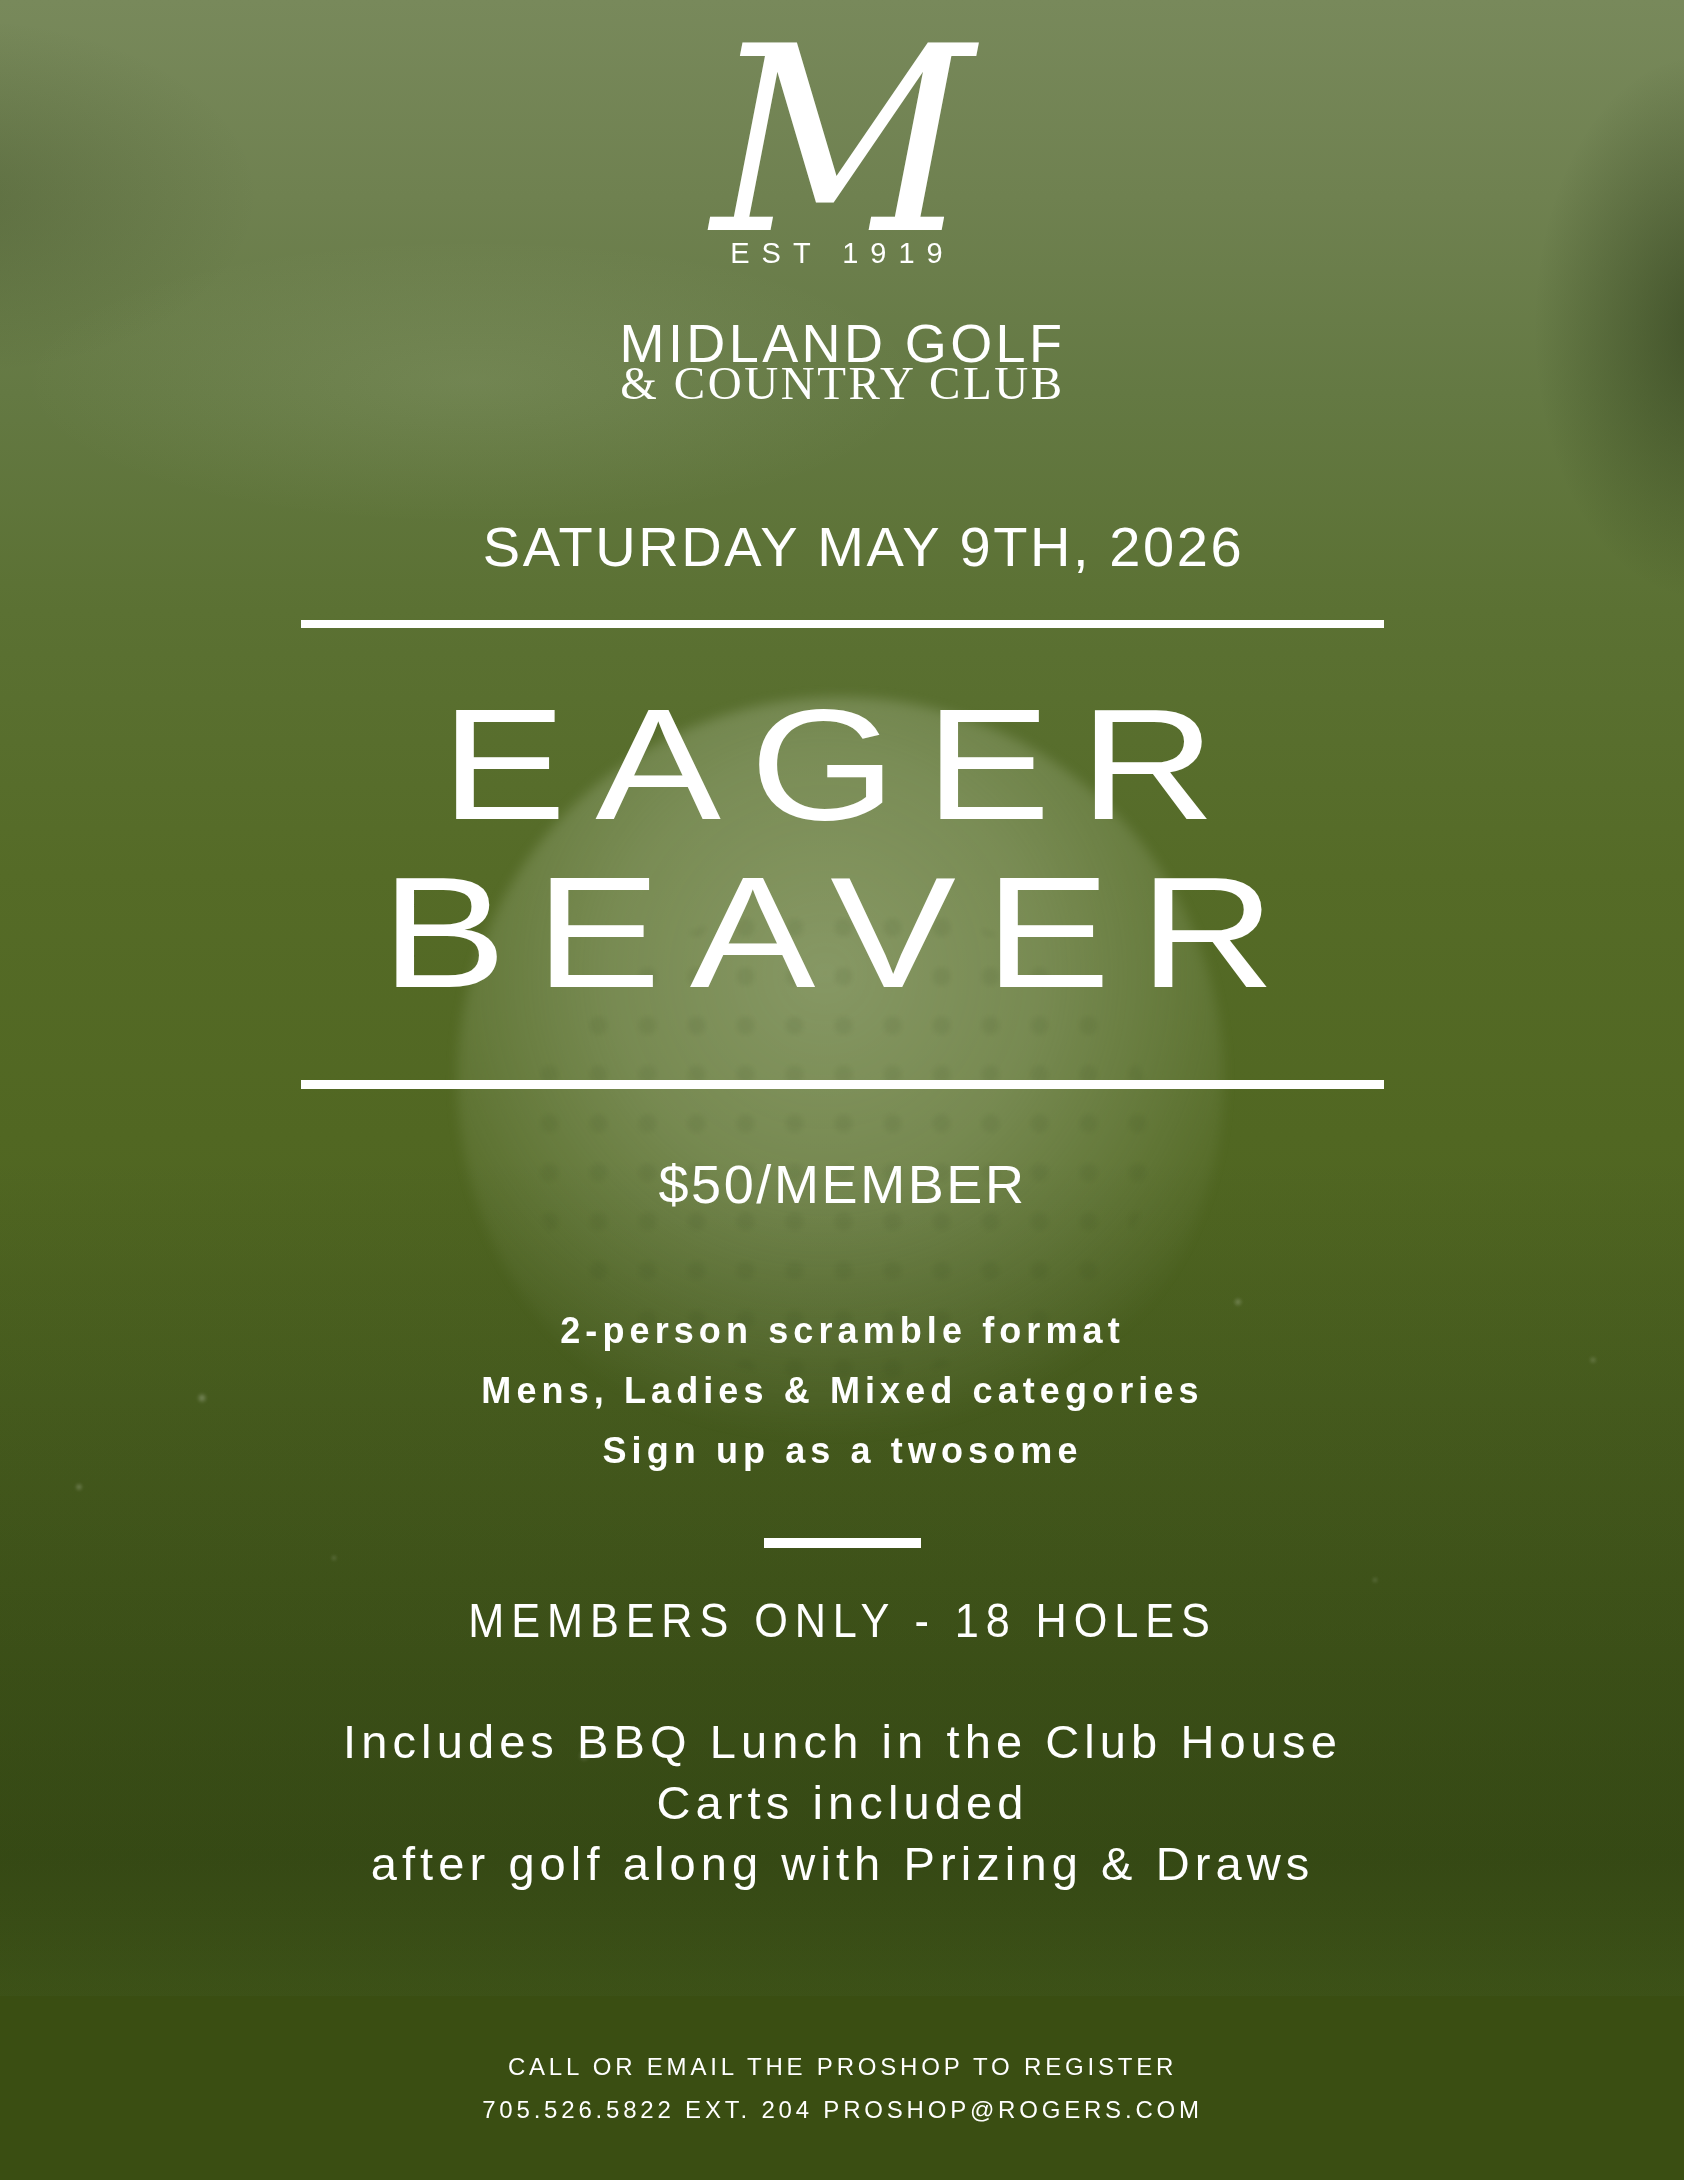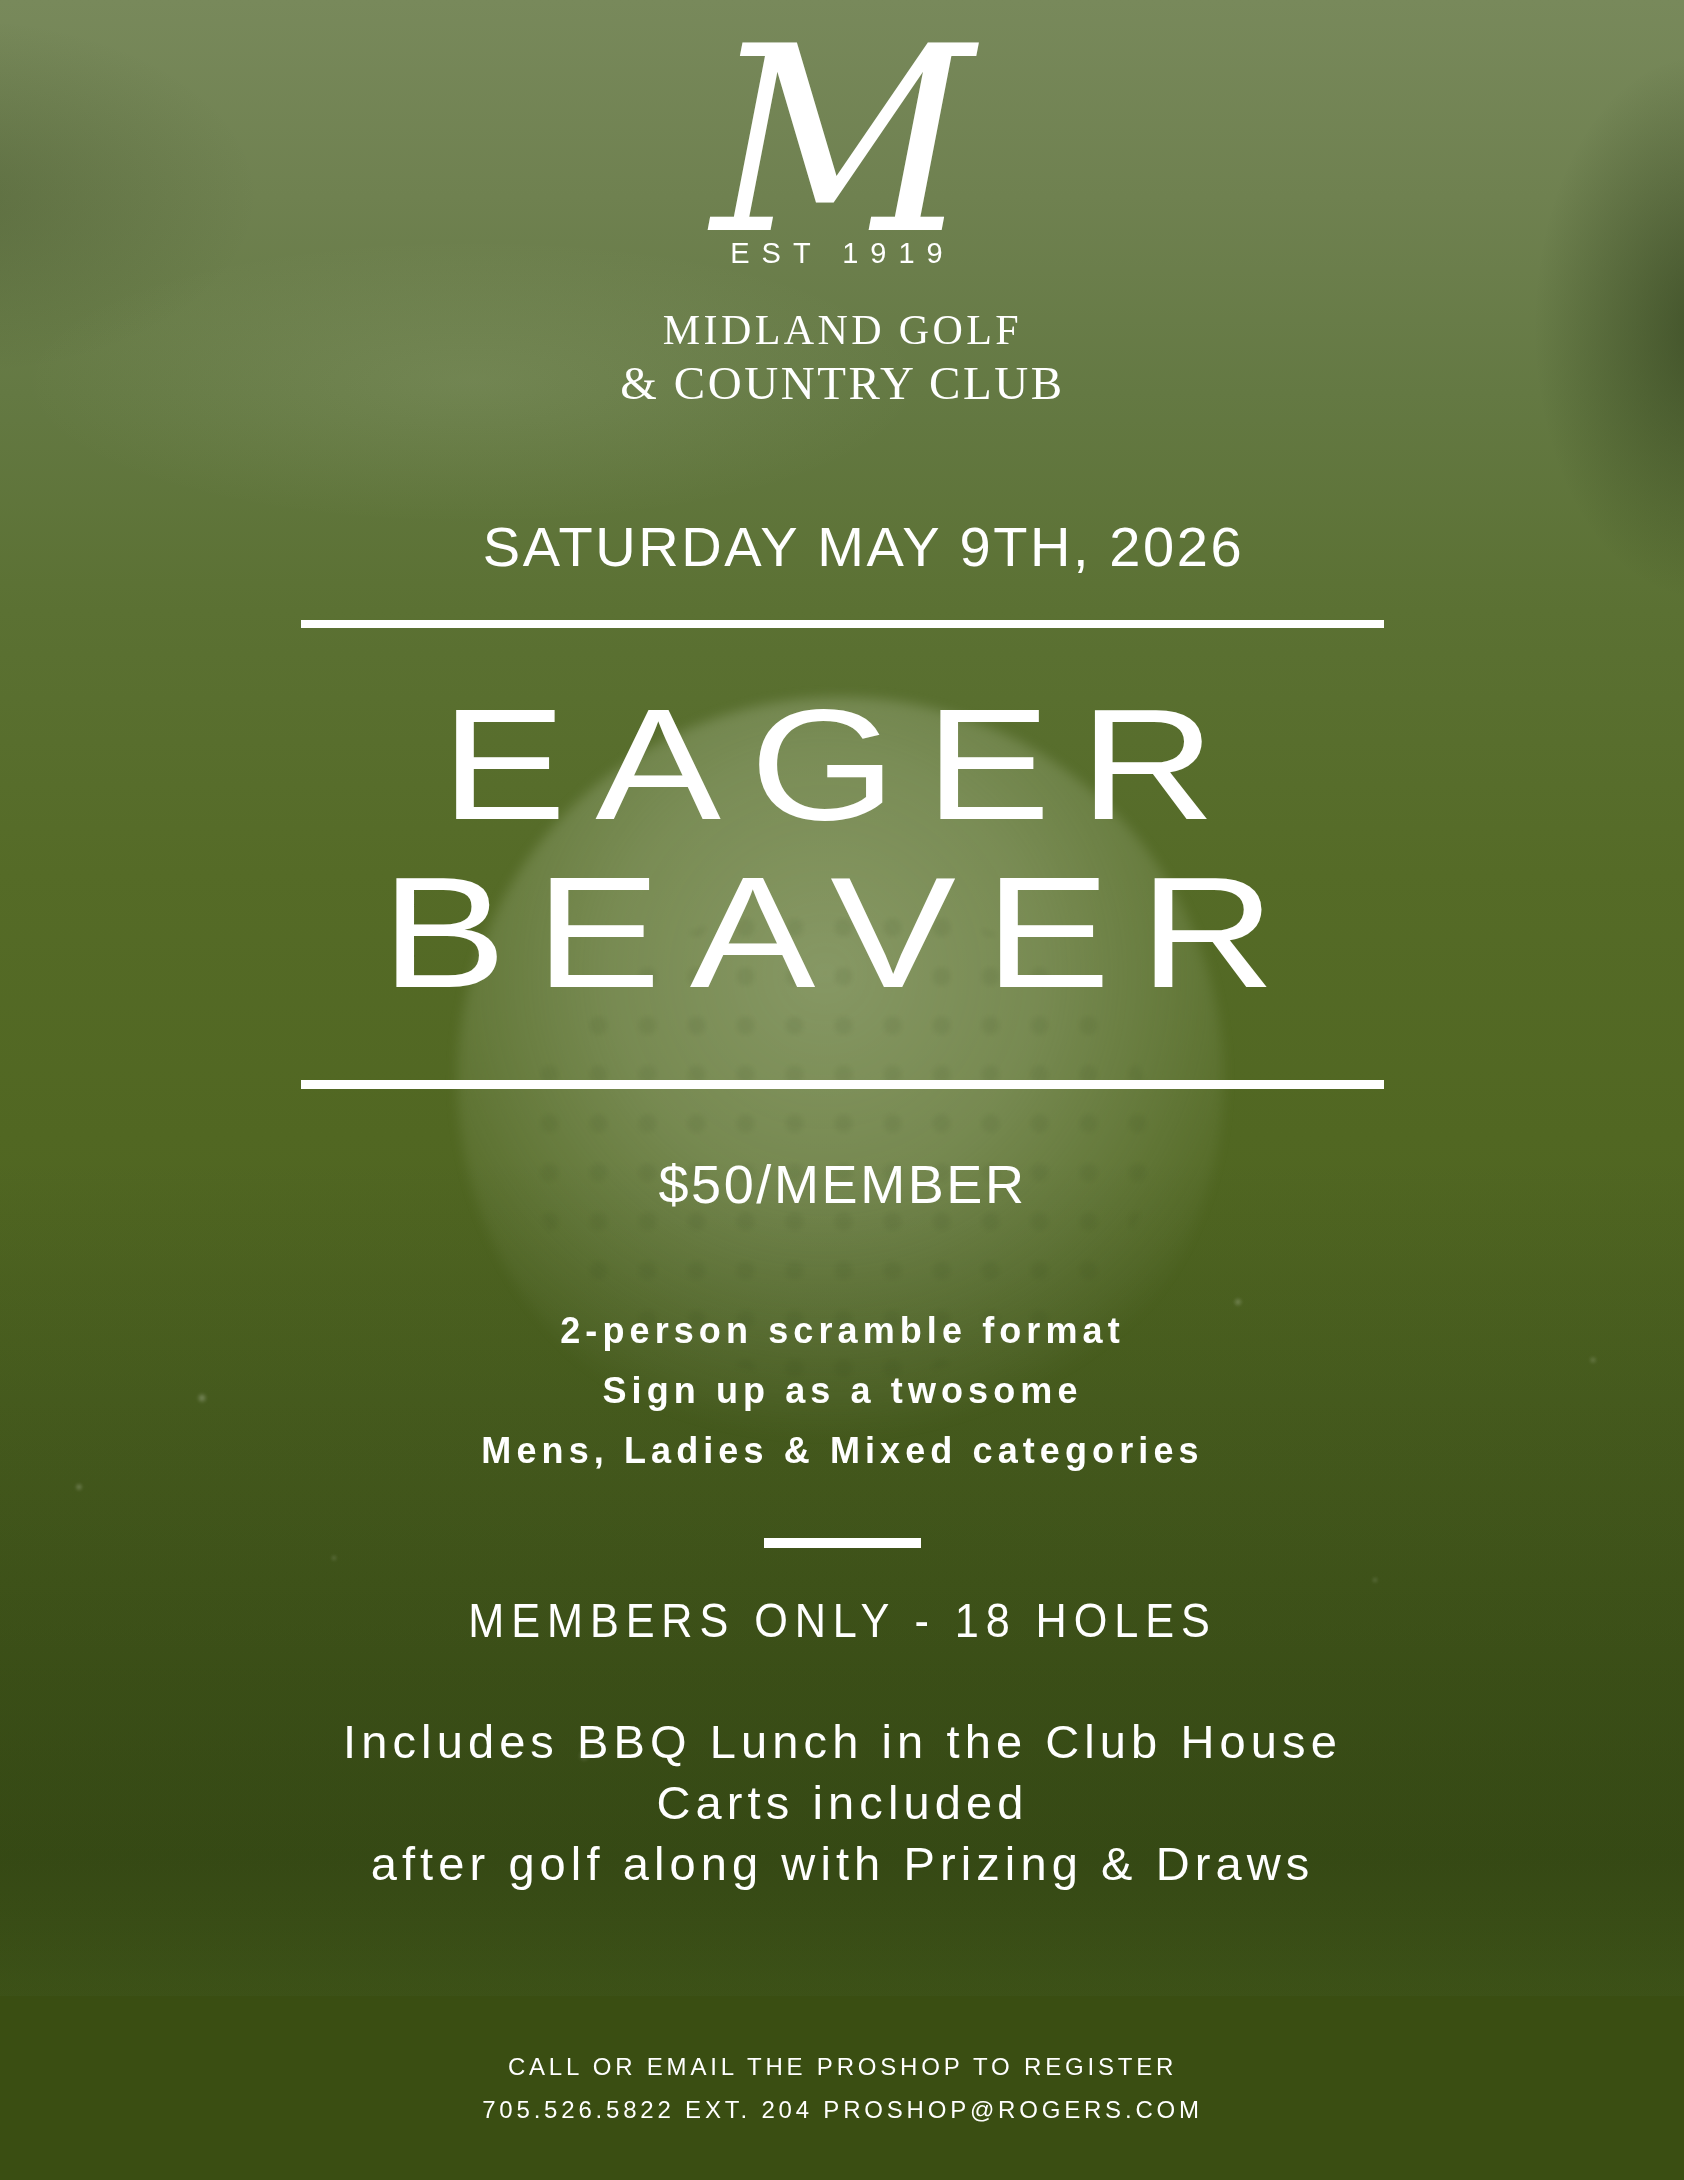--- a/index.html
+++ b/index.html
@@ -107,23 +107,23 @@
     line-height: 256px;
   }
   .est {
     top: 241px;
     font-size: 29px;
     line-height: 25.6px;
     letter-spacing: 12px;
     font-weight: 400;
   }
   .club-name-1 {
-    top: 296px;
-    font-family: Liberation Serif, serif;
-    font-size: 42px;
+    top: 309px;
+    font-family: Liberation Sans, sans-serif;
+    font-size: 54px;
     line-height: 68px;
     letter-spacing: 3.4px;
   }
   .club-name-2 {
     top: 358px;
     font-family: "Liberation Serif", serif;
     font-size: 47px;
     line-height: 51px;
     letter-spacing: 2.6px;
   }
@@ -233,22 +233,22 @@
   <div class="centered title-line title-1">EAGER</div>
 
   <div class="centered title-line title-2">BEAVER</div>
 
   <div class="rule rule-bottom"></div>
 
   <div class="centered price">$50/MEMBER</div>
 
   <div class="centered format-block">
     <div>2-person scramble format</div>
+    <div>Mens, Ladies &amp; Mixed categories</div>
     <div>Sign up as a twosome</div>
-    <div>Mens, Ladies &amp; Mixed categories</div>
   </div>
 
   <div class="short-divider"></div>
 
   <div class="centered eligibility">MEMBERS ONLY - 18 HOLES</div>
 
   <div class="centered schedule-block">
     <div>Includes BBQ Lunch in the Club House</div>
     <div>Carts included</div>
     <div>after golf along with Prizing &amp; Draws</div>

